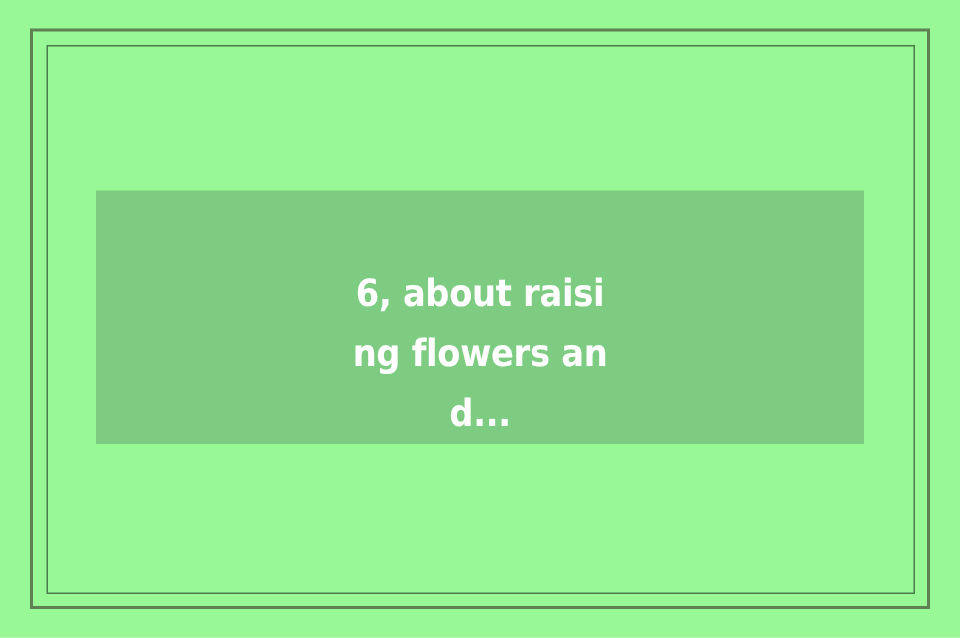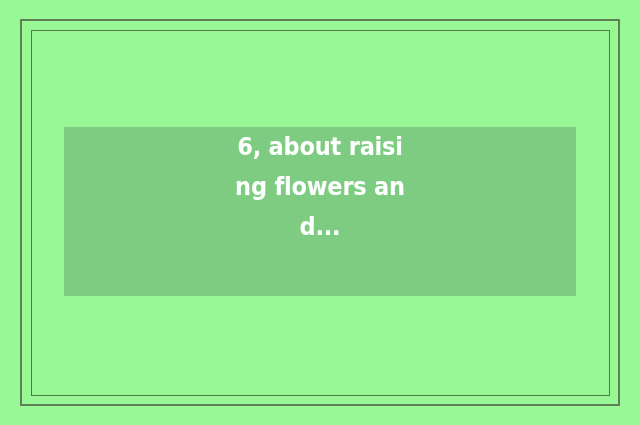--- a/index.html
+++ b/index.html
@@ -47,21 +47,21 @@
 
   
   .caption-panel {
     position: absolute;
     left: 64px;
     top: 127px;
     width: 512px;
     height: 169px;
     background: #7dcc82;
     display: flex;
-    align-items: flex-start;
+    align-items: flex-end;
     justify-content: center;
     box-sizing: border-box;
     padding: 0 14px;
   }
 
   .caption-text {
     width: 174px;
     margin: 0;
     color: #ffffff;
     font-family: "DejaVu Sans Condensed", "Liberation Sans Narrow", "Liberation Sans", sans-serif;

